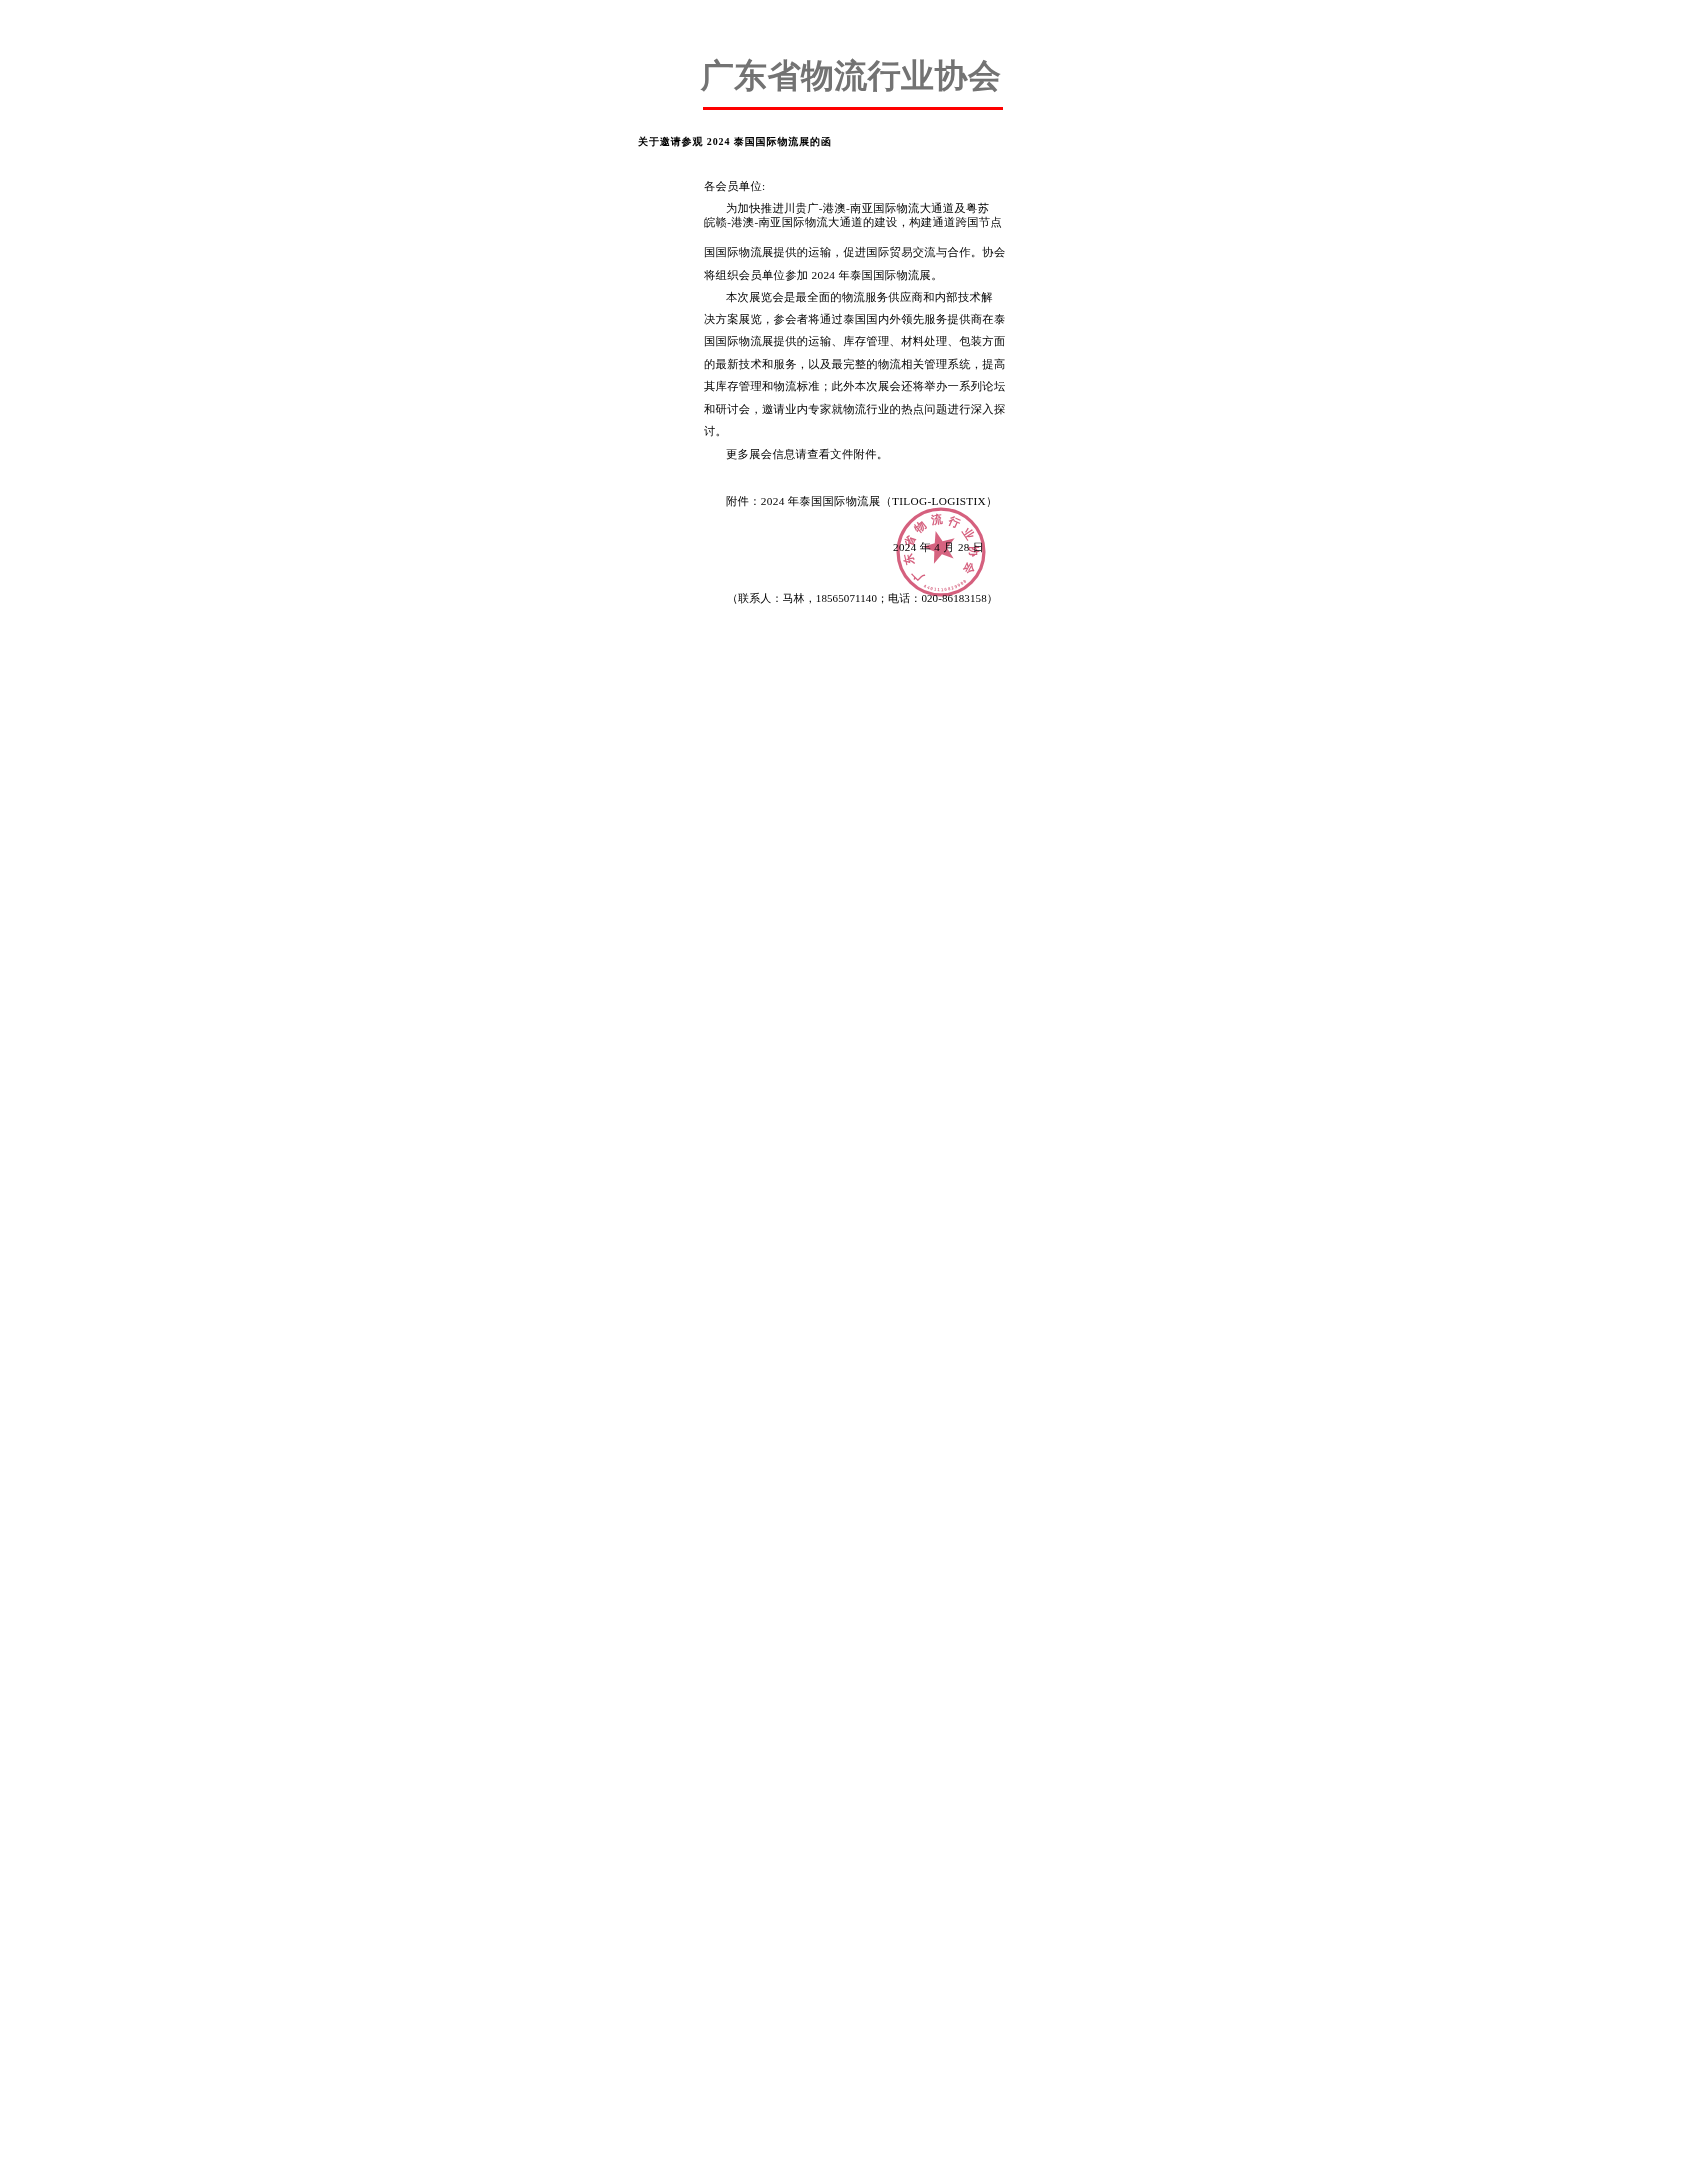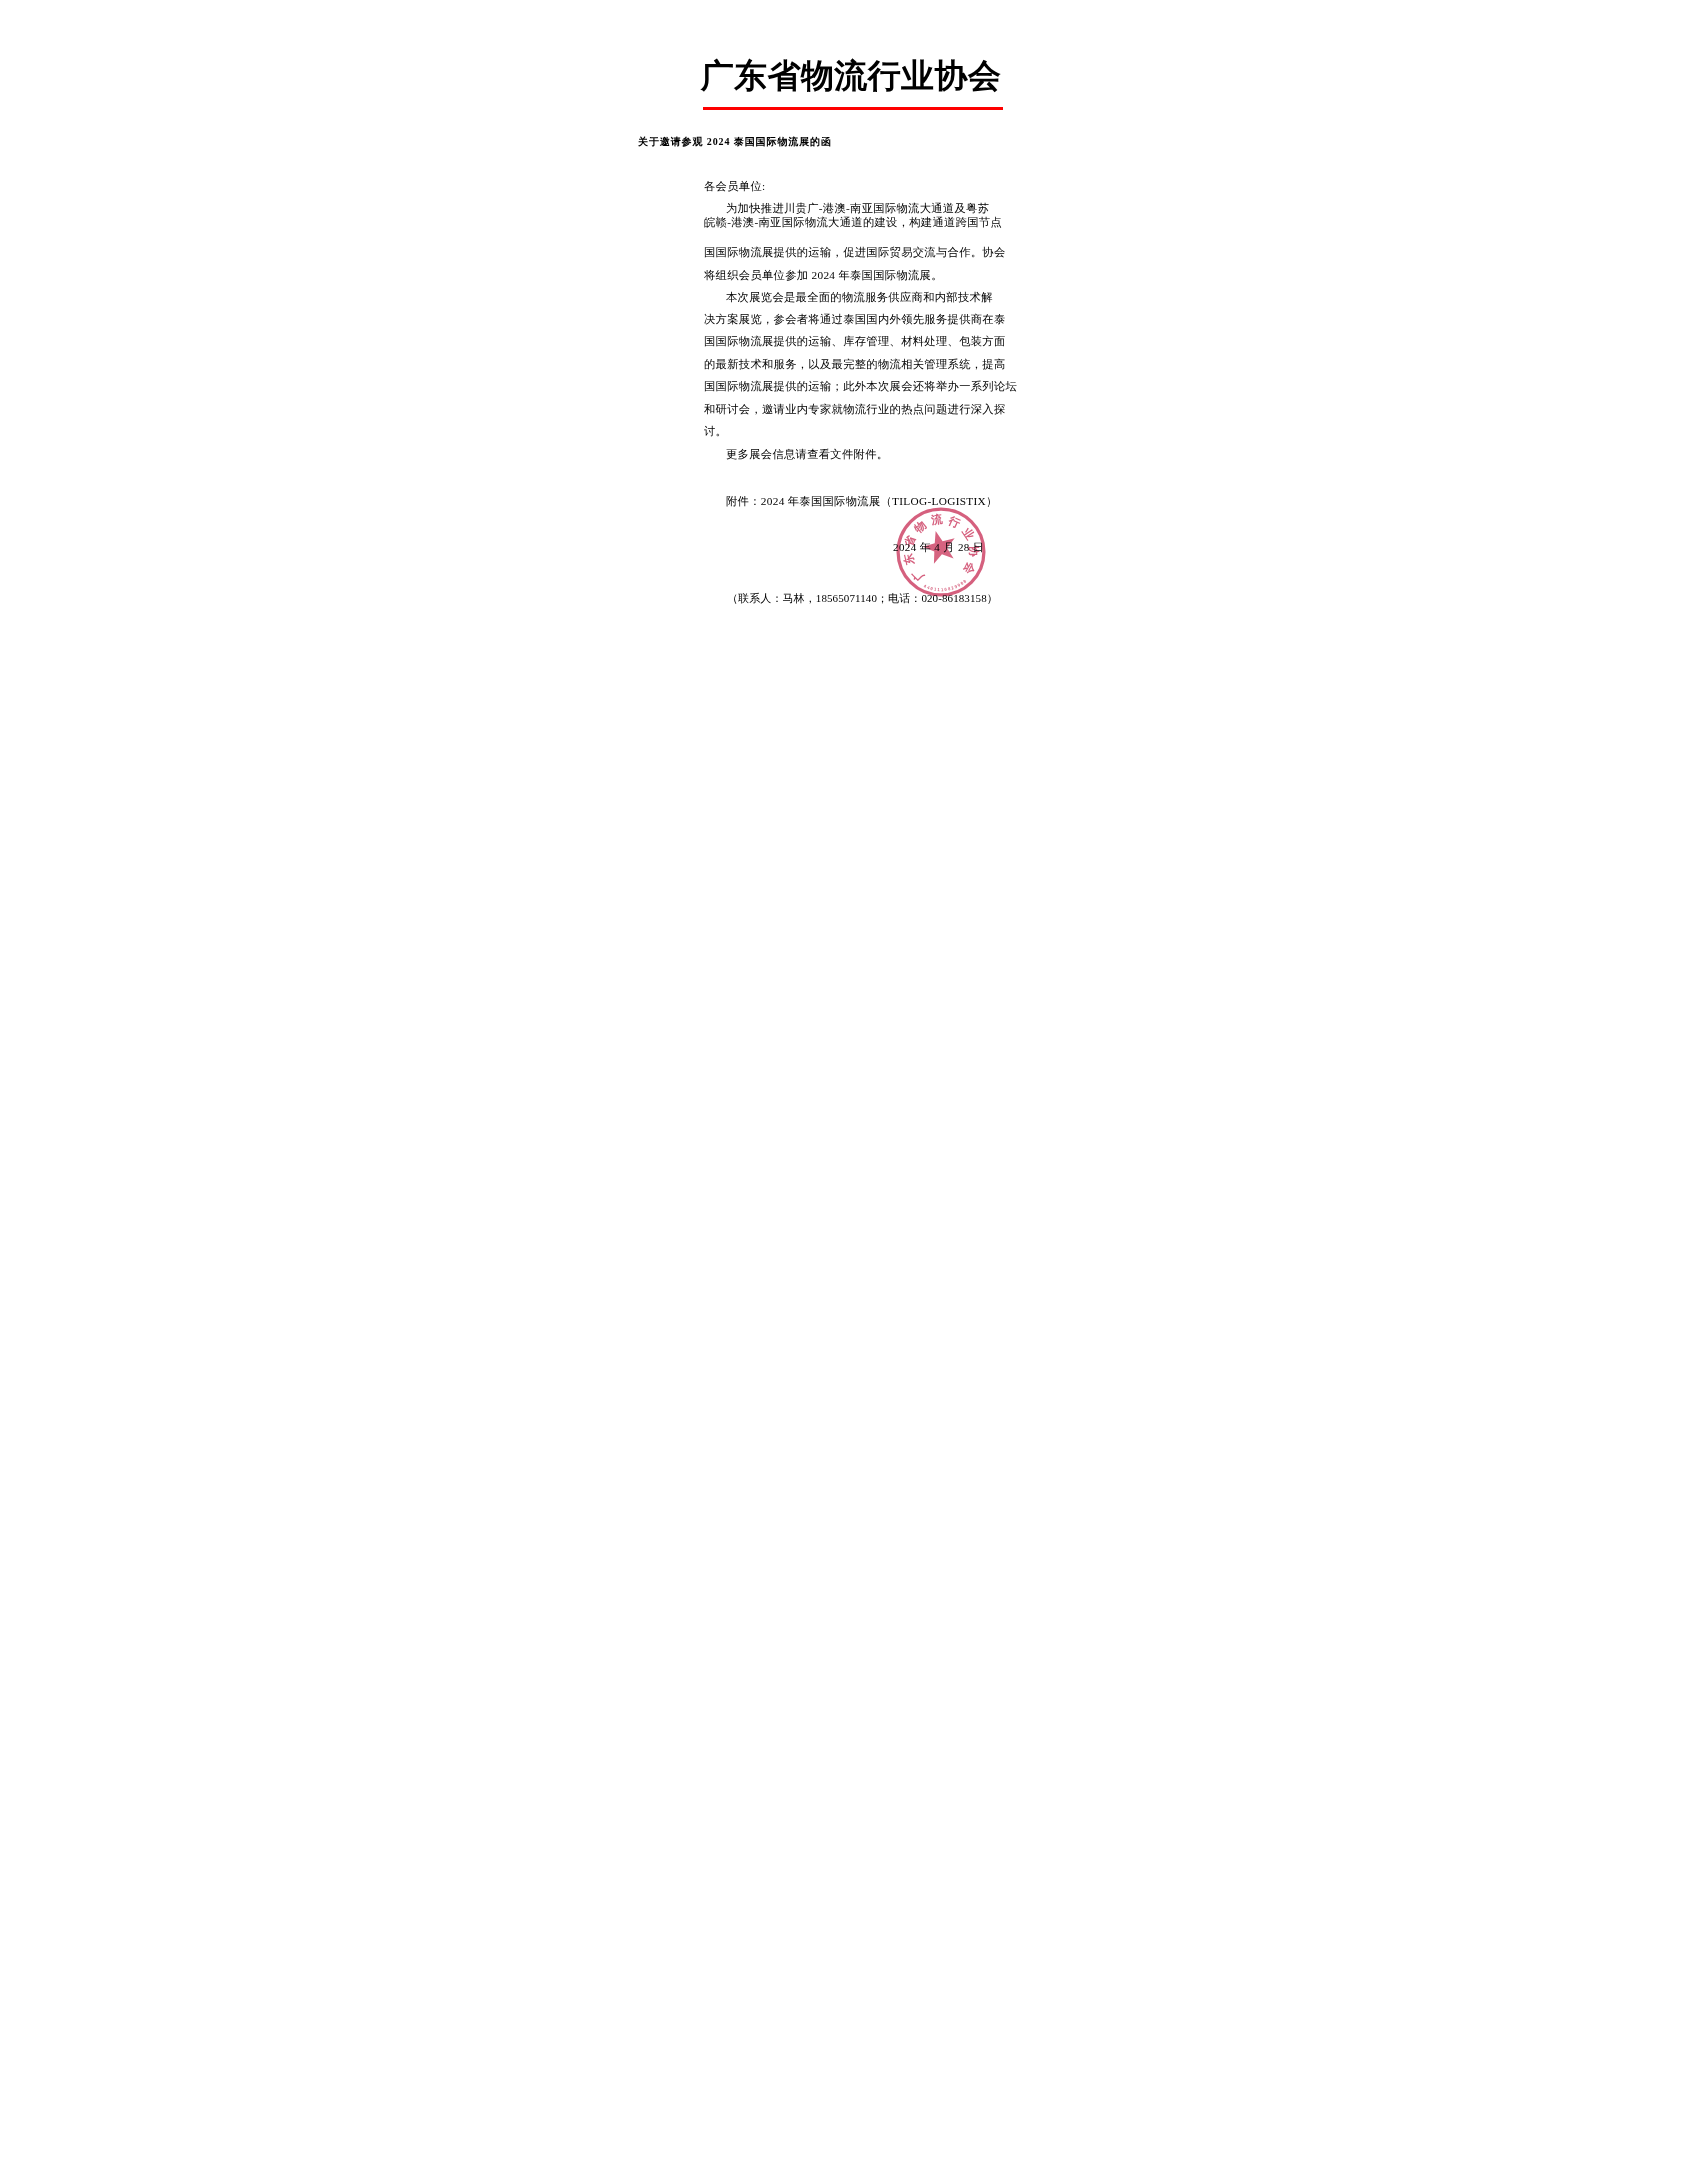--- a/index.html
+++ b/index.html
@@ -61,37 +61,37 @@
     font-family:"DejaVu Sans Mono","Liberation Mono",monospace;
     font-size:9.5px;font-weight:700;
     fill-opacity:0.85;
   }
 </style>
 </head>
 <body>
 
 <div class="page">
 
-  <div class="org-header" style="color: #000000;">广东省物流行业协会</div>
+  <div class="org-header" style="color: #737373;">广东省物流行业协会</div>
 
   <div class="rule-thick" style="background: rgb(254, 0, 0);"></div>
   <div class="rule-thin" style="background: rgb(254, 0, 0);"></div>
 
   <div class="letter-title">关于邀请参观 2024 泰国国际物流展的函</div>
 
   <div class="bline" style="top:180px">各会员单位:</div>
   <div class="bline indent" style="top:202px">为加快推进川贵广-港澳-南亚国际物流大通道及粤苏</div>
   <div class="bline" style="top:216px">皖赣-港澳-南亚国际物流大通道的建设，构建通道跨国节点</div>
   <div class="bline" style="top:246px">国国际物流展提供的运输，促进国际贸易交流与合作。协会</div>
   <div class="bline" style="top:269px">将组织会员单位参加 2024 年泰国国际物流展。</div>
   <div class="bline indent" style="top:291px">本次展览会是最全面的物流服务供应商和内部技术解</div>
   <div class="bline" style="top:313px">决方案展览，参会者将通过泰国国内外领先服务提供商在泰</div>
   <div class="bline" style="top:335px">国国际物流展提供的运输、库存管理、材料处理、包装方面</div>
   <div class="bline" style="top:358px">的最新技术和服务，以及最完整的物流相关管理系统，提高</div>
-  <div class="bline" style="top:380px">国国际物流展提供的运输；此外本次展会还将举办一系列论坛</div>
+  <div class="bline" style="top:380px">其库存管理和物流标准；此外本次展会还将举办一系列论坛</div>
   <div class="bline" style="top:403px">和研讨会，邀请业内专家就物流行业的热点问题进行深入探</div>
   <div class="bline" style="top:425px">讨。</div>
   <div class="bline indent" style="top:448px">更多展会信息请查看文件附件。</div>
 
   <div class="attachment-line">附件：2024 年泰国国际物流展（TILOG-LOGISTIX）</div>
 
   <svg class="stamp" viewBox="-120 -120 240 240" xmlns="http://www.w3.org/2000/svg">
     <circle id="stamp-ring" cx="0" cy="0" r="99" fill="none" stroke-width="7.5" stroke-opacity="0.88" stroke="#cf4a6c"></circle>
     <polygon id="stamp-star" points="0,-40 9.4,-12.9 38,-12.4 15.2,4.9 23.5,32.4 0,16 -23.5,32.4 -15.2,4.9 -38,-12.4 -9.4,-12.9" transform="translate(-2,-10) rotate(-15)" fill-opacity="0.9" fill="#d25272"></polygon>
     <g id="stamp-ring-text">

